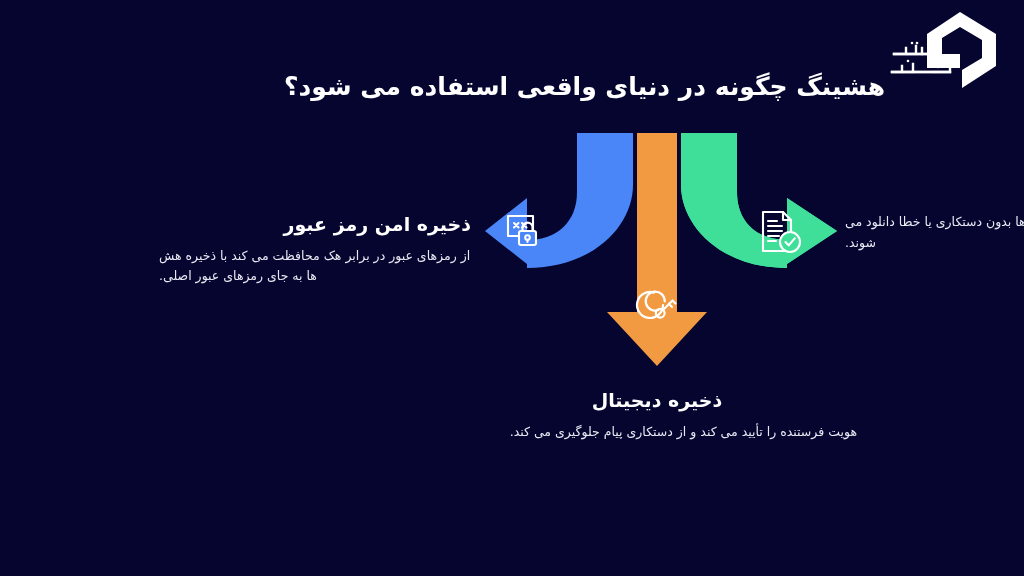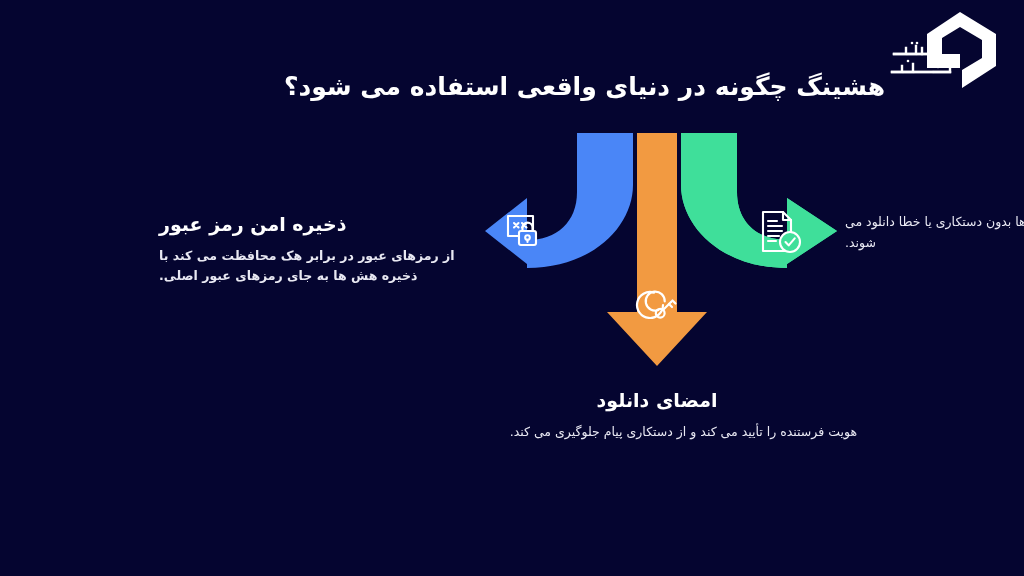--- a/index.html
+++ b/index.html
@@ -61,22 +61,22 @@
     margin:0;
   }
 
   
   #block-password{
     top:212px;
     left:14px;
     width:312px;
     text-align:left;
   }
-  #block-password .head{text-align:left;}
-  #block-password .body{text-align:left;font-weight:bold;}
+  #block-password .head{text-align:right;}
+  #block-password .body{text-align:left;}
 
   
   #block-integrity{
     top:212px;
     left:700px;
     width:312px;
     text-align:right;
   }
   #block-integrity .head{text-align:right;}
   #block-integrity .body{text-align:left;}
@@ -194,17 +194,17 @@
   <div class="block" id="block-password">
     <p class="head">ذخیره امن رمز عبور</p>
     <p class="body">از رمزهای عبور در برابر هک محافظت می کند با ذخیره هش ها به جای رمزهای عبور اصلی.</p>
   </div>
 
   <div class="block" id="block-integrity">
     <p class="body">تضمین می کند که فایل ها بدون دستکاری یا خطا دانلود می شوند.</p>
   </div>
 
   <div class="block" id="block-signature">
-    <p class="head">امضای دانلود</p>
+    <p class="head">ذخیره دیجیتال</p>
     <p class="body">هویت فرستنده را تأیید می کند و از دستکاری پیام جلوگیری می کند.</p>
   </div>
 
 </div>
 
 </body></html>

